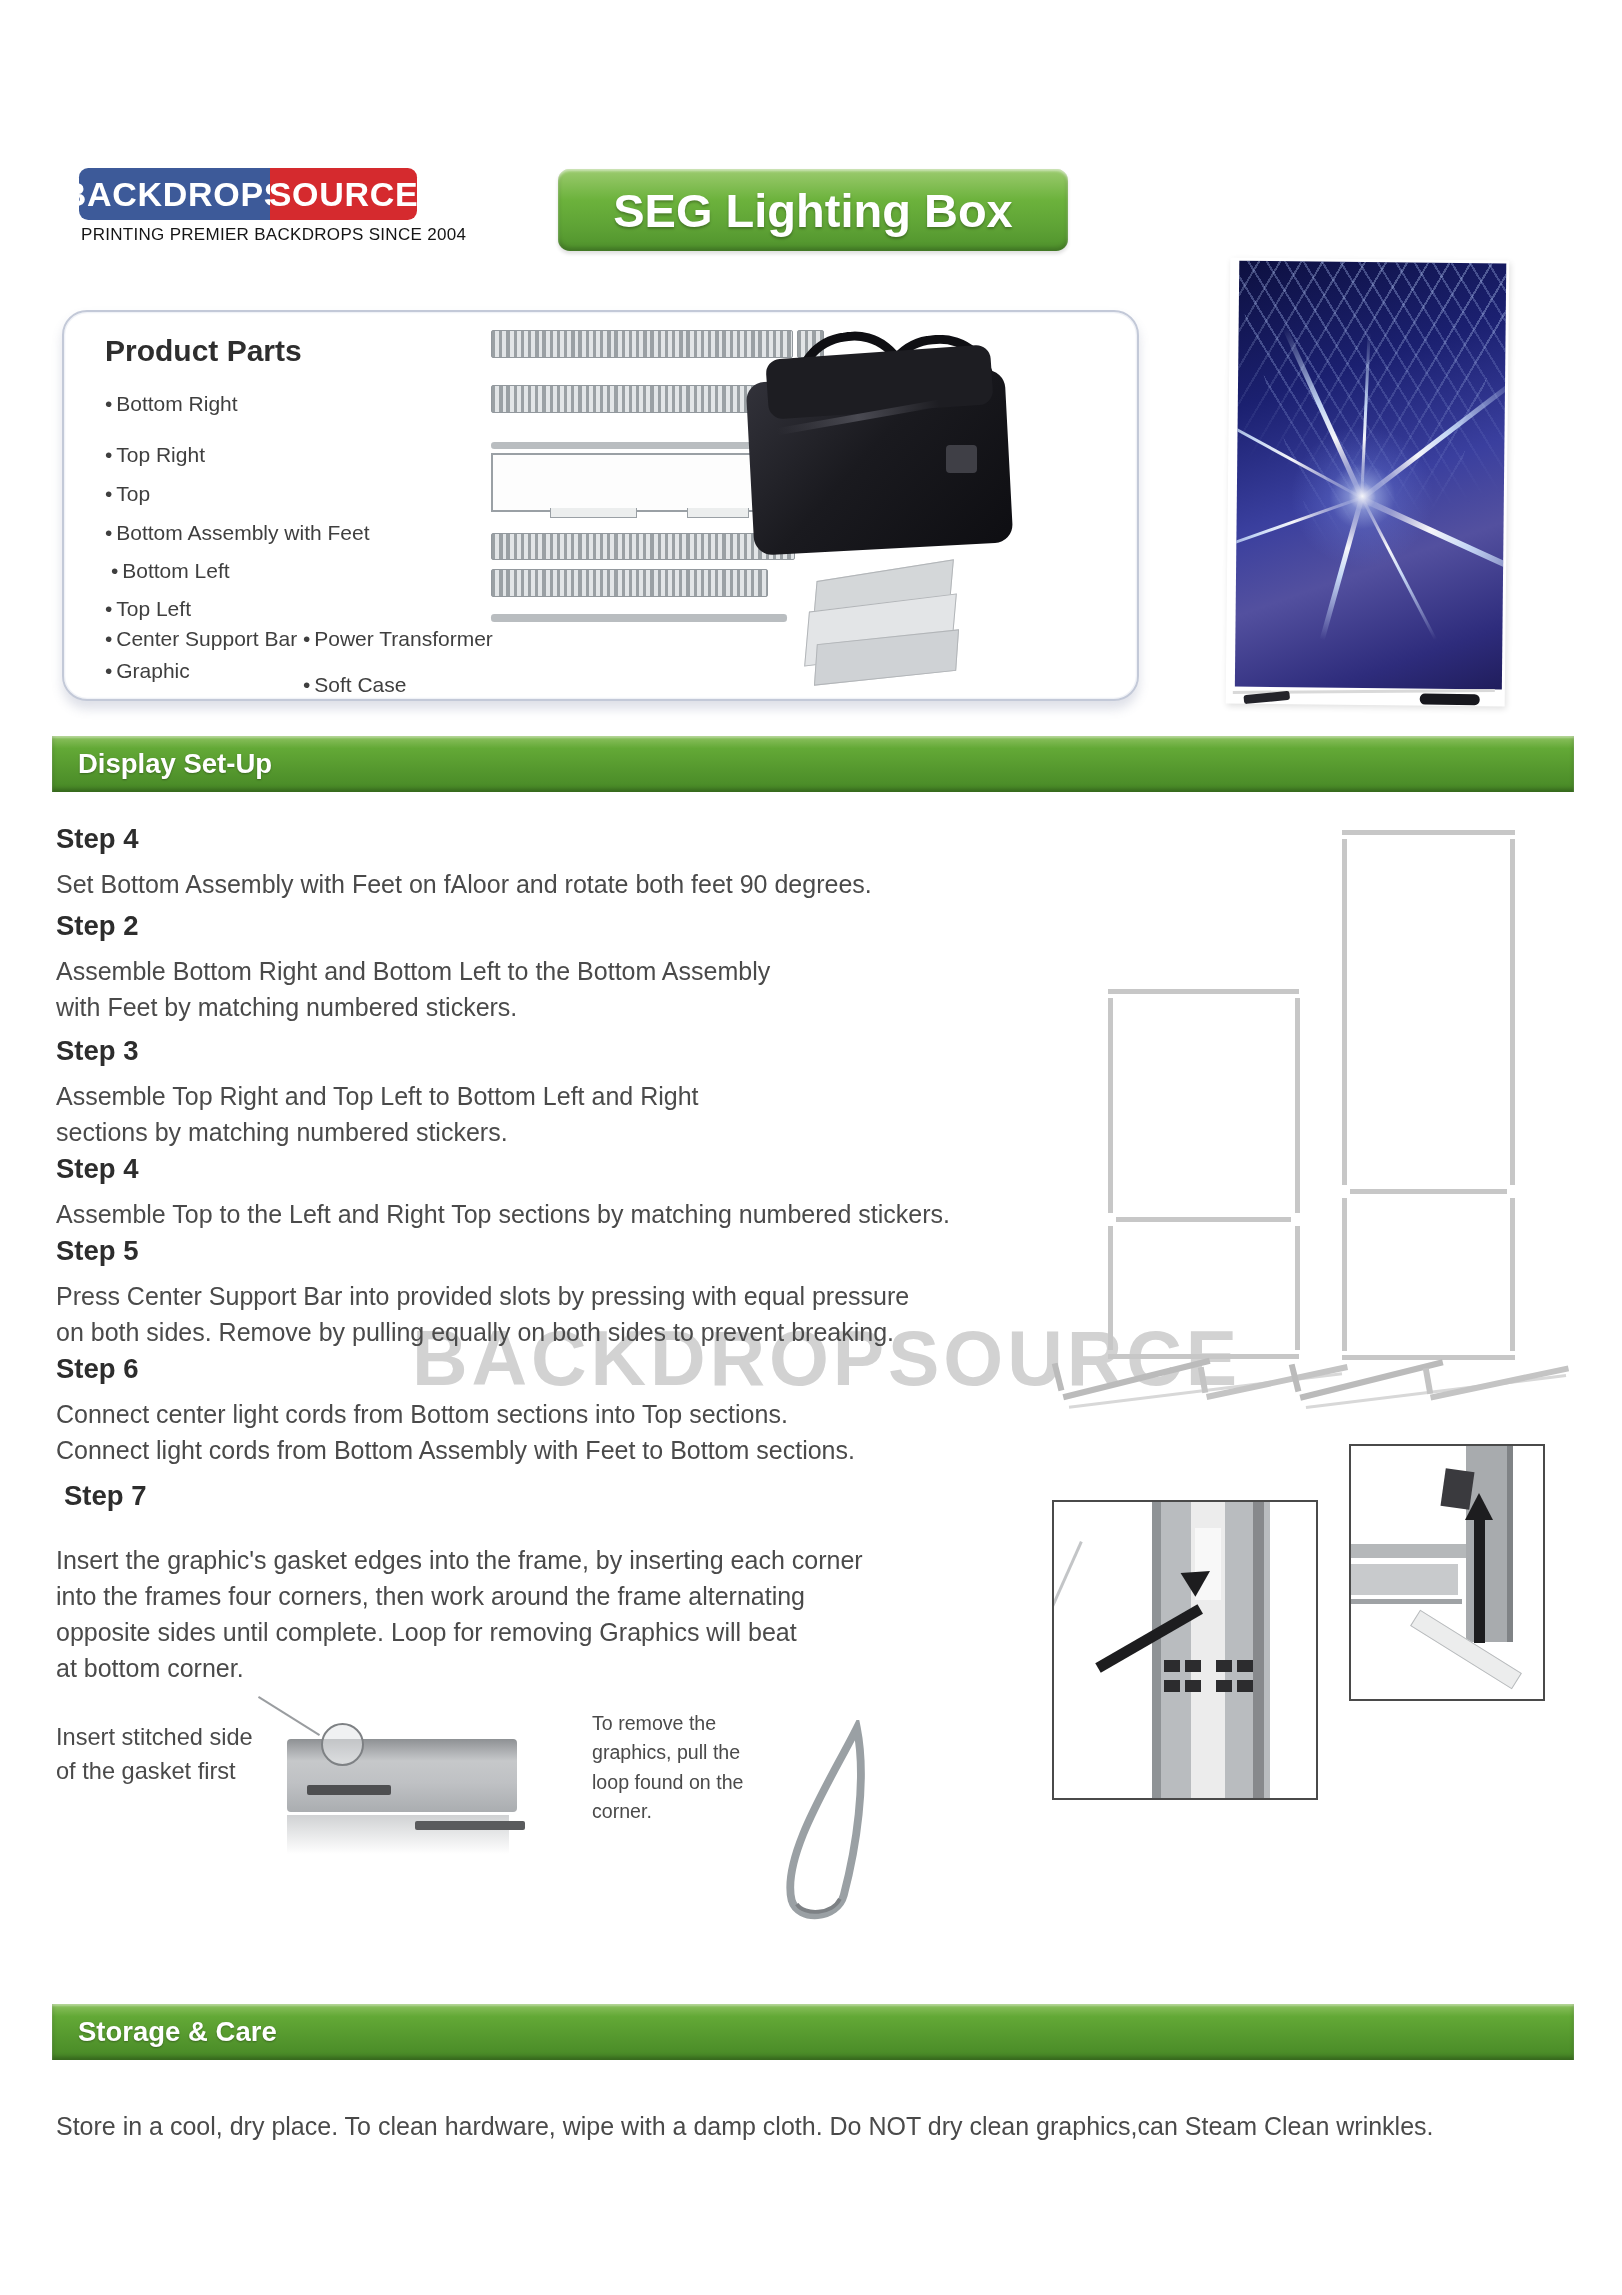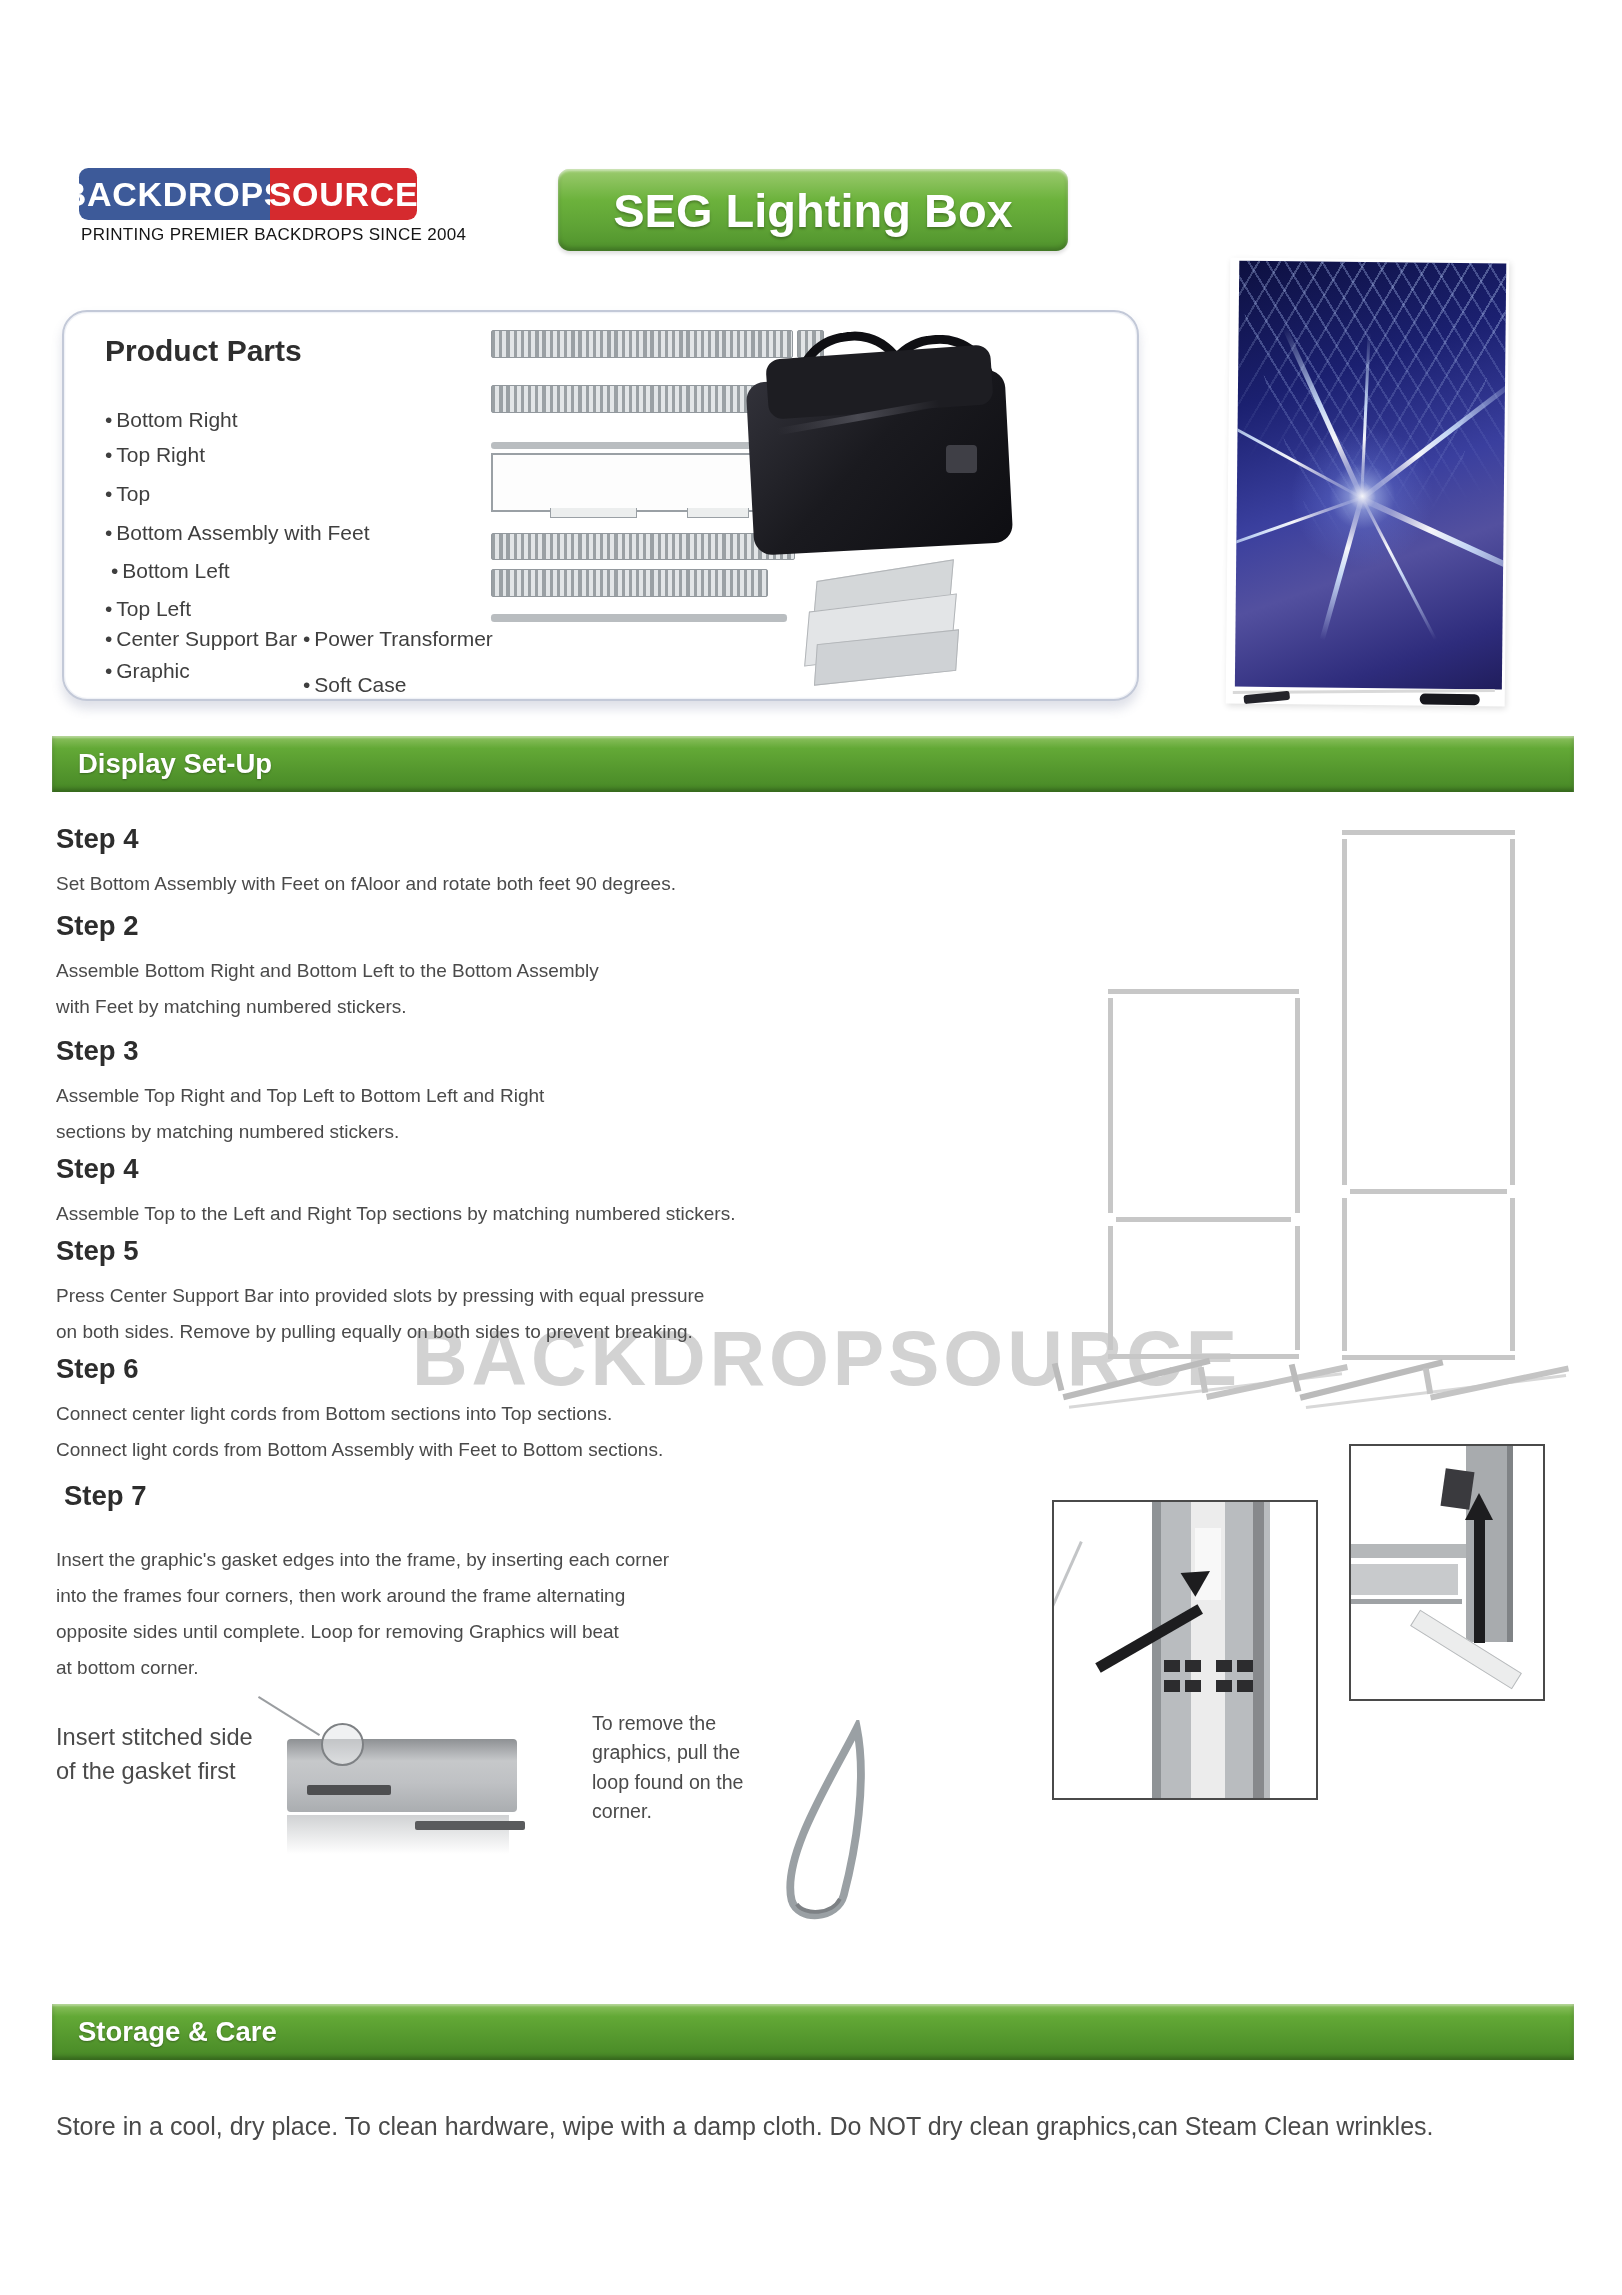--- a/index.html
+++ b/index.html
@@ -63,21 +63,21 @@
   .section-banner{left:52px;width:1522px;height:56px;
     background:linear-gradient(180deg,#8fc262 0%,#63a936 22%,#55982e 60%,#478826 100%);
     box-shadow:inset 0 2px 2px rgba(255,255,255,.35), inset 0 -3.3px 4.6px rgba(0,0,0,.25);
     display:flex;align-items:center;}
   .section-banner span{color:#fff;font-size:27.5px;font-weight:bold;padding-left:26px;text-shadow:0 1.3px 2px rgba(0,0,0,.3);}
 
   
   .step{position:absolute;left:56px;width:1047px;z-index:2;}
   .step h3{margin:0 0 10.5px 0;font-size:27.5px;font-weight:bold;color:#2d2d2d;}
   .step h3.gap{margin-bottom:30px;margin-left:8px;}
-  .step .ln{font-size:19px;line-height:36px;color:#4a4a4a;white-space:nowrap;}
+  .step .ln{font-size:25px;line-height:36px;color:#4a4a4a;white-space:nowrap;}
 
   .note{position:absolute;z-index:2;}
   .note .ln{white-space:nowrap;color:#4a4a4a;}
   .note-big .ln{font-size:23.6px;line-height:34px;}
   .note-small .ln{font-size:19.6px;line-height:29.4px;}
 
   .watermark{left:412px;top:1314px;z-index:0;font-size:77px;font-weight:bold;color:#d2d2d2;letter-spacing:3.9px;white-space:nowrap;}
 
   
   .frame{z-index:1;}
@@ -110,21 +110,21 @@
   </div>
   <div class="abs logo-tag">PRINTING PREMIER BACKDROPS SINCE 2004</div>
 
   <div class="abs title-banner">
     <span>SEG Lighting Box</span>
   </div>
 
   <div class="abs pp-panel">
     <div class="abs pp-head">Product Parts</div>
 
-    <div class="abs pp-item" style="left:41px;top:96px;text-align:right;">Bottom Right</div>
+    <div class="abs pp-item" style="left:41px;top:80px;text-align:right;">Bottom Right</div>
     <div class="abs pp-item" style="left:41px;top:131px;">Top Right</div>
     <div class="abs pp-item" style="left:41px;top:170px;text-align:right;">Top</div>
     <div class="abs pp-item" style="left:41px;top:209px;">Bottom Assembly with Feet</div>
     <div class="abs pp-item" style="left:47px;top:247px;">Bottom Left</div>
     <div class="abs pp-item" style="left:41px;top:285px;">Top Left</div>
     <div class="abs pp-item" style="left:41px;top:315px;">Center Support Bar</div>
     <div class="abs pp-item" style="left:239px;top:315px;">Power Transformer</div>
     <div class="abs pp-item" style="left:41px;top:347px;">Graphic</div>
     <div class="abs pp-item" style="left:239px;top:361px;">Soft Case</div>
 

